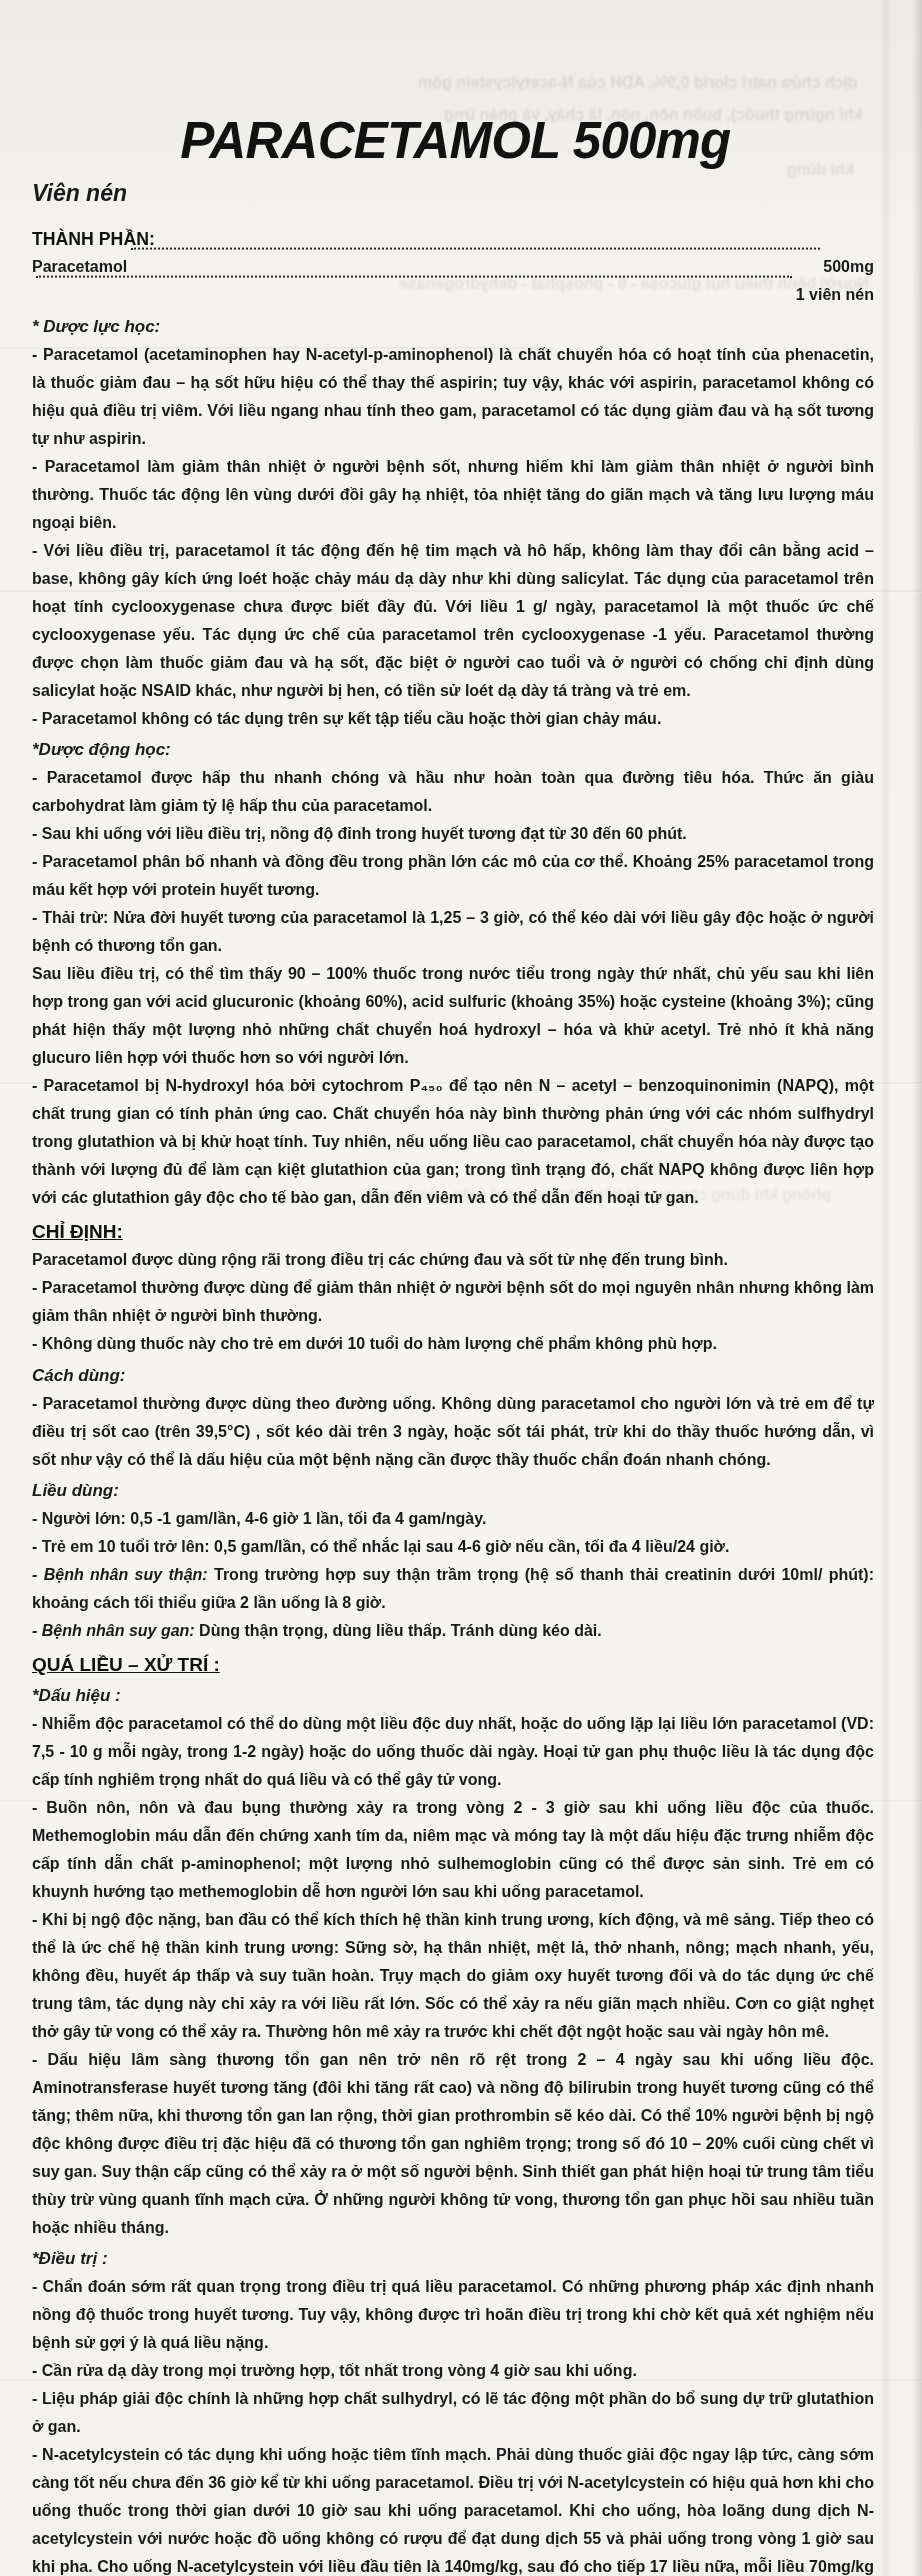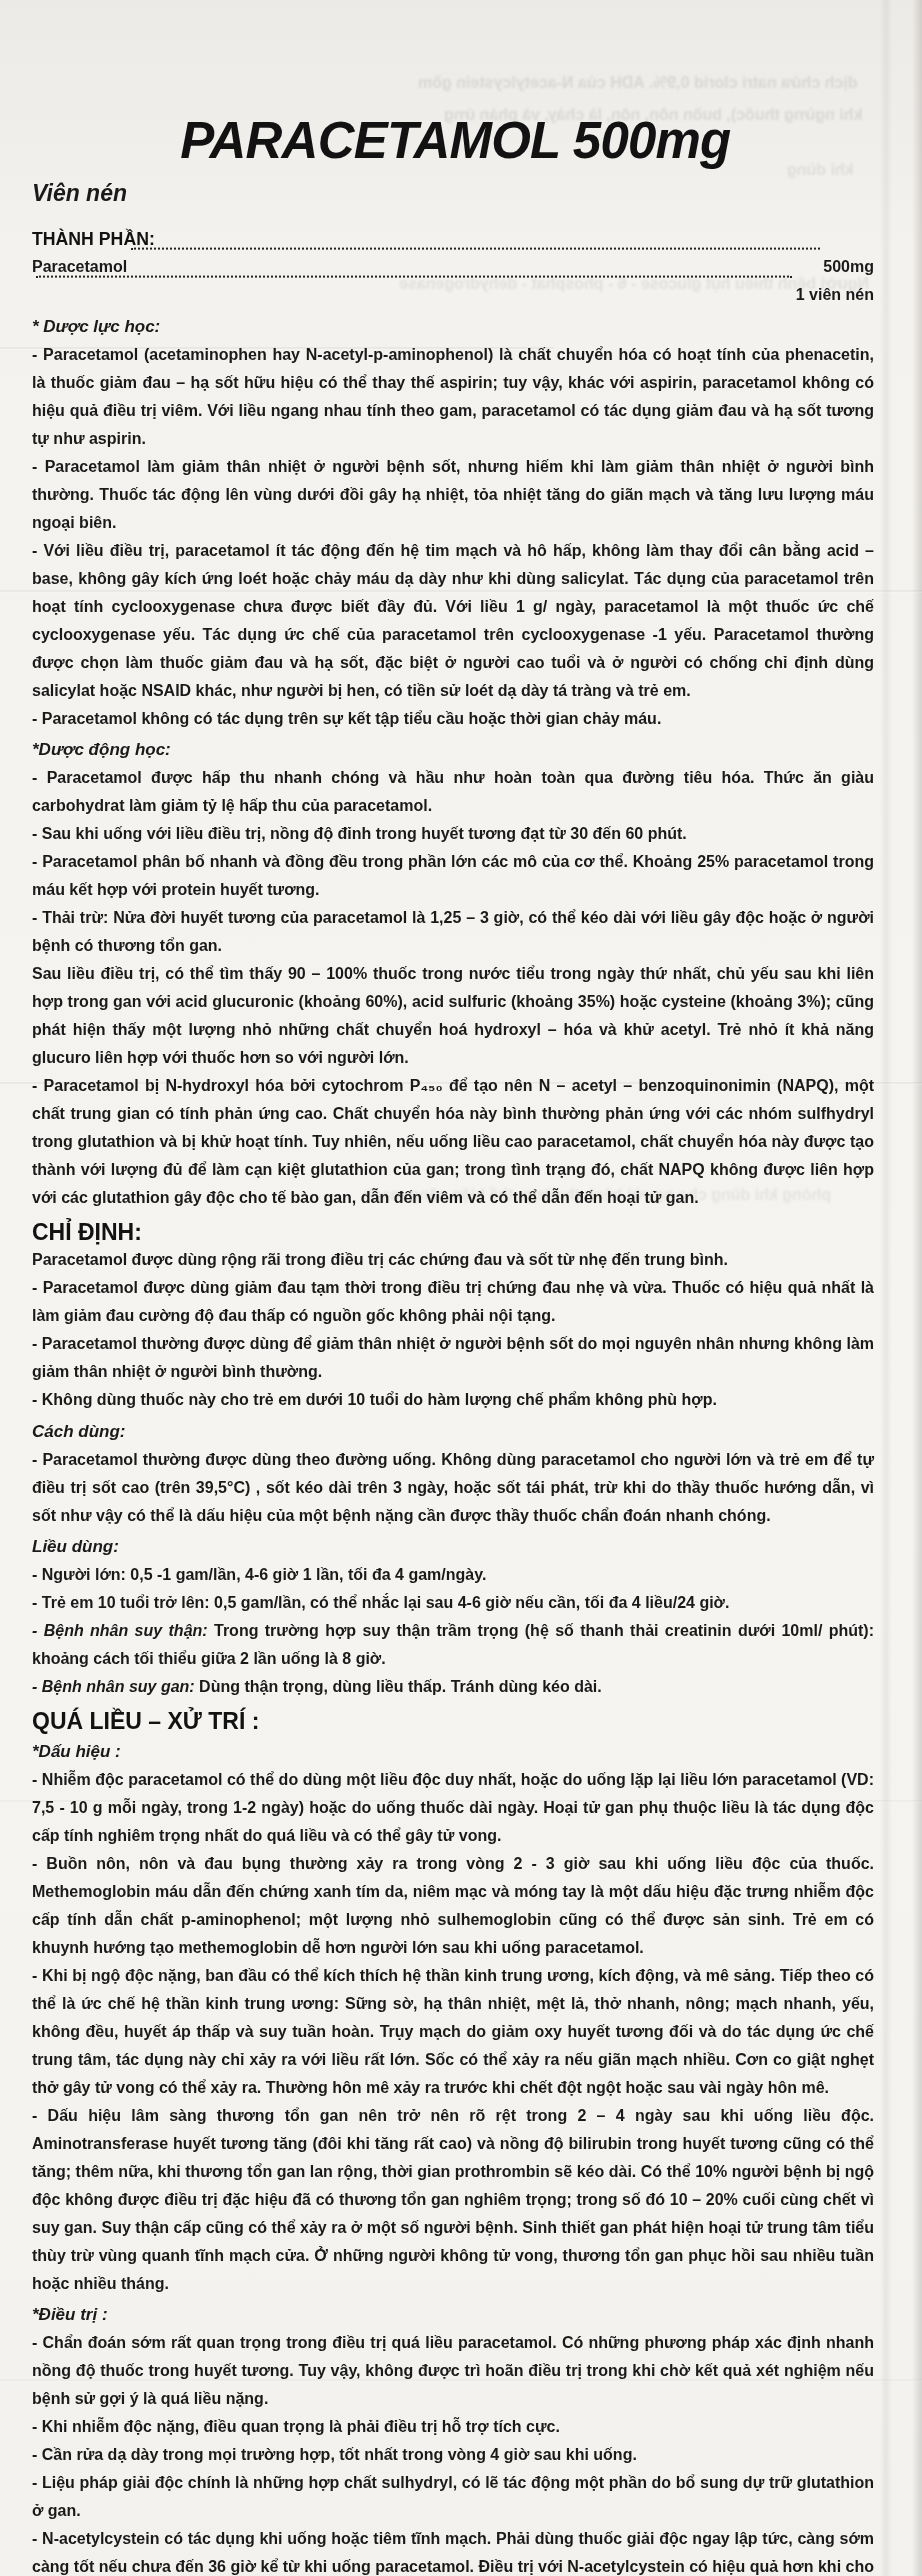--- a/index.html
+++ b/index.html
@@ -62,21 +62,21 @@
   }
   .comp-head{margin-top:18.4px;}
   .dotted-row{
     display:flex;align-items:flex-start;
     font-weight:700;font-size:16px;line-height:28px;
     color:#1a1a1a;
   }
   .leader{flex:1 1 auto;border-bottom:2.3px dotted #222;margin:0 3.8px;transform:translateY(-5.4px);min-width:23px;}
   .blk{margin:0;text-align:justify;font-weight:700;font-size:16px;line-height:28px;color:#1a1a1a;}
   .blk.subheading{font-style:italic;font-size:17px;text-align:left;margin-top:3.1px;}
-  .blk.heading{font-size:23px;text-align:left;margin-top:6.1px;color:#121212;}
+  .blk.heading{font-size:19px;text-align:left;margin-top:6.1px;color:#121212;text-decoration:underline;}
   .blk em{font-style:italic;font-weight:700;}
   #blocks{margin-top:4.6px;}
 </style>
 </head>
 <body>
 
 <div id="paper">
 
   <div class="fold-vertical"></div>
   <div class="edge-right"></div>
@@ -117,39 +117,37 @@
         <p class="blk para">- Paracetamol không có tác dụng trên sự kết tập tiểu cầu hoặc thời gian chảy máu.</p>
         <p class="blk subheading">*Dược động học:</p>
         <p class="blk para">- Paracetamol được hấp thu nhanh chóng và hầu như hoàn toàn qua đường tiêu hóa. Thức ăn giàu carbohydrat làm giảm tỷ lệ hấp thu của paracetamol.</p>
         <p class="blk para">- Sau khi uống với liều điều trị, nồng độ đỉnh trong huyết tương đạt từ 30 đến 60 phút.</p>
         <p class="blk para">- Paracetamol phân bố nhanh và đồng đều trong phần lớn các mô của cơ thể. Khoảng 25% paracetamol trong máu kết hợp với protein huyết tương.</p>
         <p class="blk para">- Thải trừ: Nửa đời huyết tương của paracetamol là 1,25 – 3 giờ, có thể kéo dài với liều gây độc hoặc ở người bệnh có thương tổn gan.</p>
         <p class="blk para">Sau liều điều trị, có thể tìm thấy 90 – 100% thuốc trong nước tiểu trong ngày thứ nhất, chủ yếu sau khi liên hợp trong gan với acid glucuronic (khoảng 60%), acid sulfuric (khoảng 35%) hoặc cysteine (khoảng 3%); cũng phát hiện thấy một lượng nhỏ những chất chuyển hoá hydroxyl – hóa và khử acetyl. Trẻ nhỏ ít khả năng glucuro liên hợp với thuốc hơn so với người lớn.</p>
         <p class="blk para">- Paracetamol bị N-hydroxyl hóa bởi cytochrom P₄₅₀ để tạo nên N – acetyl – benzoquinonimin (NAPQ), một chất trung gian có tính phản ứng cao. Chất chuyển hóa này bình thường phản ứng với các nhóm sulfhydryl trong glutathion và bị khử hoạt tính. Tuy nhiên, nếu uống liều cao paracetamol, chất chuyển hóa này được tạo thành với lượng đủ để làm cạn kiệt glutathion của gan; trong tình trạng đó, chất NAPQ không được liên hợp với các glutathion gây độc cho tế bào gan, dẫn đến viêm và có thể dẫn đến hoại tử gan.</p>
         <p class="blk heading">CHỈ ĐỊNH:</p>
         <p class="blk para">Paracetamol được dùng rộng rãi trong điều trị các chứng đau và sốt từ nhẹ đến trung bình.</p>
-        <p class="blk para">- Paracetamol được dùng giảm đau tạm thời trong điều trị chứng đau nhẹ và vừa. Thuốc có hiệu quả nhất là làm giảm đau cường độ đau thấp có nguồn gốc không phải nội tạng.</p>
         <p class="blk para">- Paracetamol thường được dùng để giảm thân nhiệt ở người bệnh sốt do mọi nguyên nhân nhưng không làm giảm thân nhiệt ở người bình thường.</p>
         <p class="blk para">- Không dùng thuốc này cho trẻ em dưới 10 tuổi do hàm lượng chế phẩm không phù hợp.</p>
         <p class="blk subheading">Cách dùng:</p>
         <p class="blk para">- Paracetamol thường được dùng theo đường uống. Không dùng paracetamol cho người lớn và trẻ em để tự điều trị sốt cao (trên 39,5°C) , sốt kéo dài trên 3 ngày, hoặc sốt tái phát, trừ khi do thầy thuốc hướng dẫn, vì sốt như vậy có thể là dấu hiệu của một bệnh nặng cần được thầy thuốc chẩn đoán nhanh chóng.</p>
         <p class="blk subheading">Liều dùng:</p>
         <p class="blk para">- Người lớn: 0,5 -1 gam/lần, 4-6 giờ 1 lần, tối đa 4 gam/ngày.</p>
         <p class="blk para">- Trẻ em 10 tuổi trở lên: 0,5 gam/lần, có thể nhắc lại sau 4-6 giờ nếu cần, tối đa 4 liều/24 giờ.</p>
         <p class="blk para"><em>- Bệnh nhân suy thận:</em> Trong trường hợp suy thận trầm trọng (hệ số thanh thải creatinin dưới 10ml/ phút): khoảng cách tối thiểu giữa 2 lần uống là 8 giờ.</p>
         <p class="blk para"><em>- Bệnh nhân suy gan:</em> Dùng thận trọng, dùng liều thấp. Tránh dùng kéo dài.</p>
         <p class="blk heading">QUÁ LIỀU – XỬ TRÍ :</p>
         <p class="blk subheading">*Dấu hiệu :</p>
         <p class="blk para">- Nhiễm độc paracetamol có thể do dùng một liều độc duy nhất, hoặc do uống lặp lại liều lớn paracetamol (VD: 7,5 - 10 g mỗi ngày, trong 1-2 ngày) hoặc do uống thuốc dài ngày. Hoại tử gan phụ thuộc liều là tác dụng độc cấp tính nghiêm trọng nhất do quá liều và có thể gây tử vong.</p>
         <p class="blk para">- Buồn nôn, nôn và đau bụng thường xảy ra trong vòng 2 - 3 giờ sau khi uống liều độc của thuốc. Methemoglobin máu dẫn đến chứng xanh tím da, niêm mạc và móng tay là một dấu hiệu đặc trưng nhiễm độc cấp tính dẫn chất p-aminophenol; một lượng nhỏ sulhemoglobin cũng có thể được sản sinh. Trẻ em có khuynh hướng tạo methemoglobin dễ hơn người lớn sau khi uống paracetamol.</p>
         <p class="blk para">- Khi bị ngộ độc nặng, ban đầu có thể kích thích hệ thần kinh trung ương, kích động, và mê sảng. Tiếp theo có thể là ức chế hệ thần kinh trung ương: Sững sờ, hạ thân nhiệt, mệt lả, thở nhanh, nông; mạch nhanh, yếu, không đều, huyết áp thấp và suy tuần hoàn. Trụy mạch do giảm oxy huyết tương đối và do tác dụng ức chế trung tâm, tác dụng này chỉ xảy ra với liều rất lớn. Sốc có thể xảy ra nếu giãn mạch nhiều. Cơn co giật nghẹt thở gây tử vong có thể xảy ra. Thường hôn mê xảy ra trước khi chết đột ngột hoặc sau vài ngày hôn mê.</p>
         <p class="blk para">- Dấu hiệu lâm sàng thương tổn gan nên trở nên rõ rệt trong 2 – 4 ngày sau khi uống liều độc. Aminotransferase huyết tương tăng (đôi khi tăng rất cao) và nồng độ bilirubin trong huyết tương cũng có thể tăng; thêm nữa, khi thương tổn gan lan rộng, thời gian prothrombin sẽ kéo dài. Có thể 10% người bệnh bị ngộ độc không được điều trị đặc hiệu đã có thương tổn gan nghiêm trọng; trong số đó 10 – 20% cuối cùng chết vì suy gan. Suy thận cấp cũng có thể xảy ra ở một số người bệnh. Sinh thiết gan phát hiện hoại tử trung tâm tiểu thùy trừ vùng quanh tĩnh mạch cửa. Ở những người không tử vong, thương tổn gan phục hồi sau nhiều tuần hoặc nhiều tháng.</p>
         <p class="blk subheading">*Điều trị :</p>
         <p class="blk para">- Chẩn đoán sớm rất quan trọng trong điều trị quá liều paracetamol. Có những phương pháp xác định nhanh nồng độ thuốc trong huyết tương. Tuy vậy, không được trì hoãn điều trị trong khi chờ kết quả xét nghiệm nếu bệnh sử gợi ý là quá liều nặng.</p>
-        <p class="blk para">- Khi nhiễm độc nặng, điều quan trọng là phải điều trị hỗ trợ tích cực.</p>
         <p class="blk para">- Cần rửa dạ dày trong mọi trường hợp, tốt nhất trong vòng 4 giờ sau khi uống.</p>
         <p class="blk para">- Liệu pháp giải độc chính là những hợp chất sulhydryl, có lẽ tác động một phần do bổ sung dự trữ glutathion ở gan.</p>
         <p class="blk para">- N-acetylcystein có tác dụng khi uống hoặc tiêm tĩnh mạch. Phải dùng thuốc giải độc ngay lập tức, càng sớm càng tốt nếu chưa đến 36 giờ kể từ khi uống paracetamol. Điều trị với N-acetylcystein có hiệu quả hơn khi cho uống thuốc trong thời gian dưới 10 giờ sau khi uống paracetamol. Khi cho uống, hòa loãng dung dịch N-acetylcystein với nước hoặc đồ uống không có rượu để đạt dung dịch 55 và phải uống trong vòng 1 giờ sau khi pha. Cho uống N-acetylcystein với liều đầu tiên là 140mg/kg, sau đó cho tiếp 17 liều nữa, mỗi liều 70mg/kg cách nhau 4 giờ 1 lần. Chấm dứt điều trị nếu xét nghiệm paracetamol trong huyết tương cho thấy nguy cơ độc hại gan thấp. Cũng có thể dùng N-acetylcystein theo đường tĩnh mạch: liều ban đầu là 150mg/kg, pha trong 200ml glucose 5%, tiêm tĩnh mạch trong 15 phút; sau đó truyền tĩnh mạch liều 50mg/kg trong 500ml glucose 5% trong 4 giờ, tiếp theo là 100mg/kg trong 1 lít dung dịch trong vòng 16 giờ tiếp theo. Nếu không có</p>
       </div>
 
   </div>
 </div>
 
 
 </body></html>

